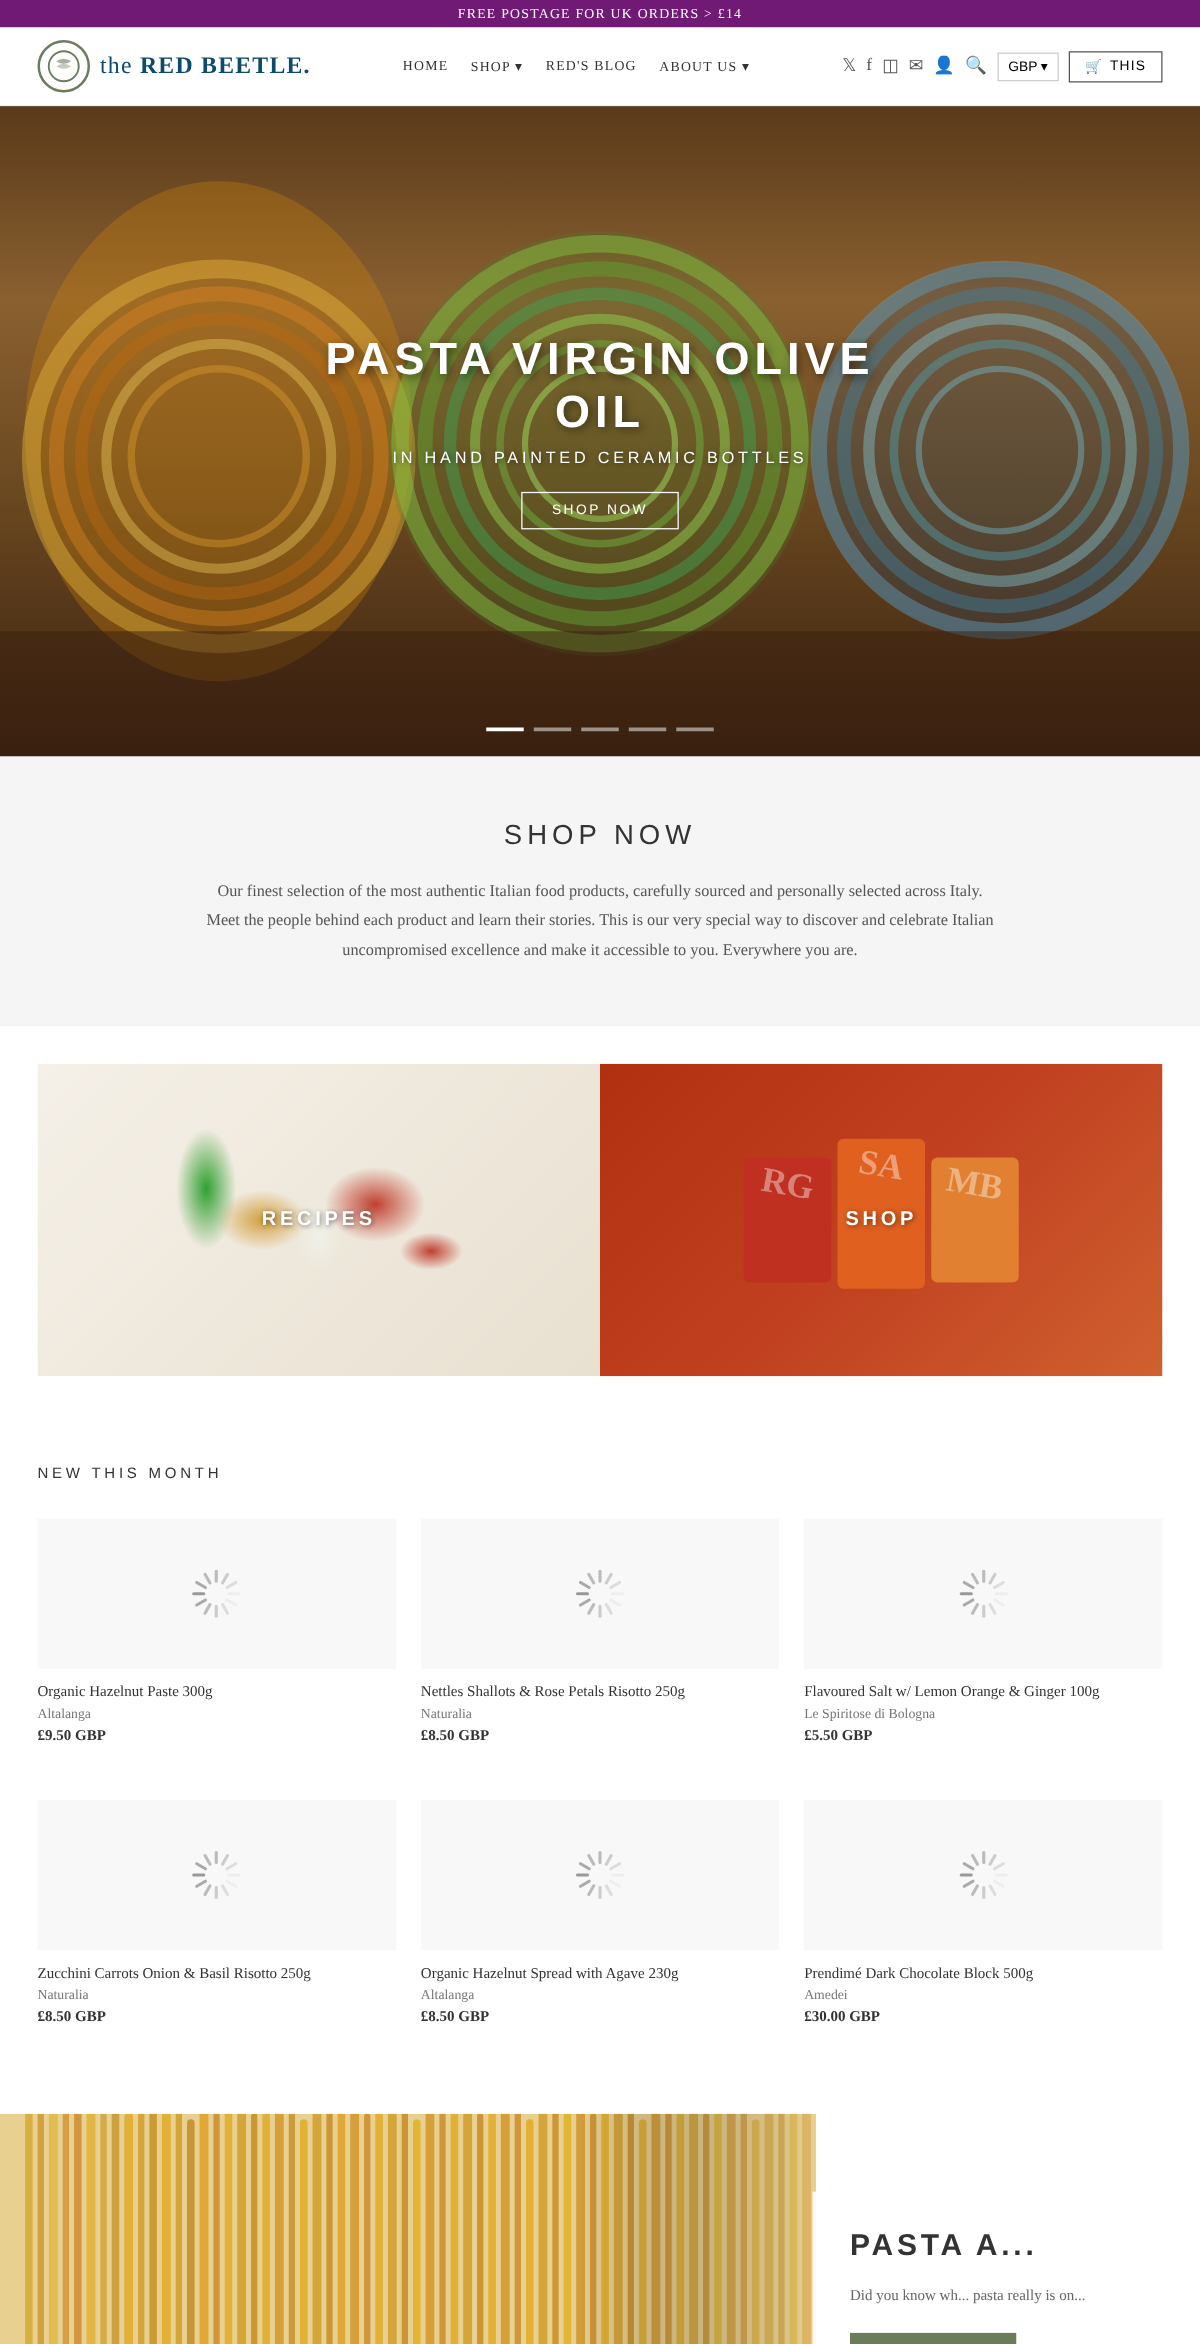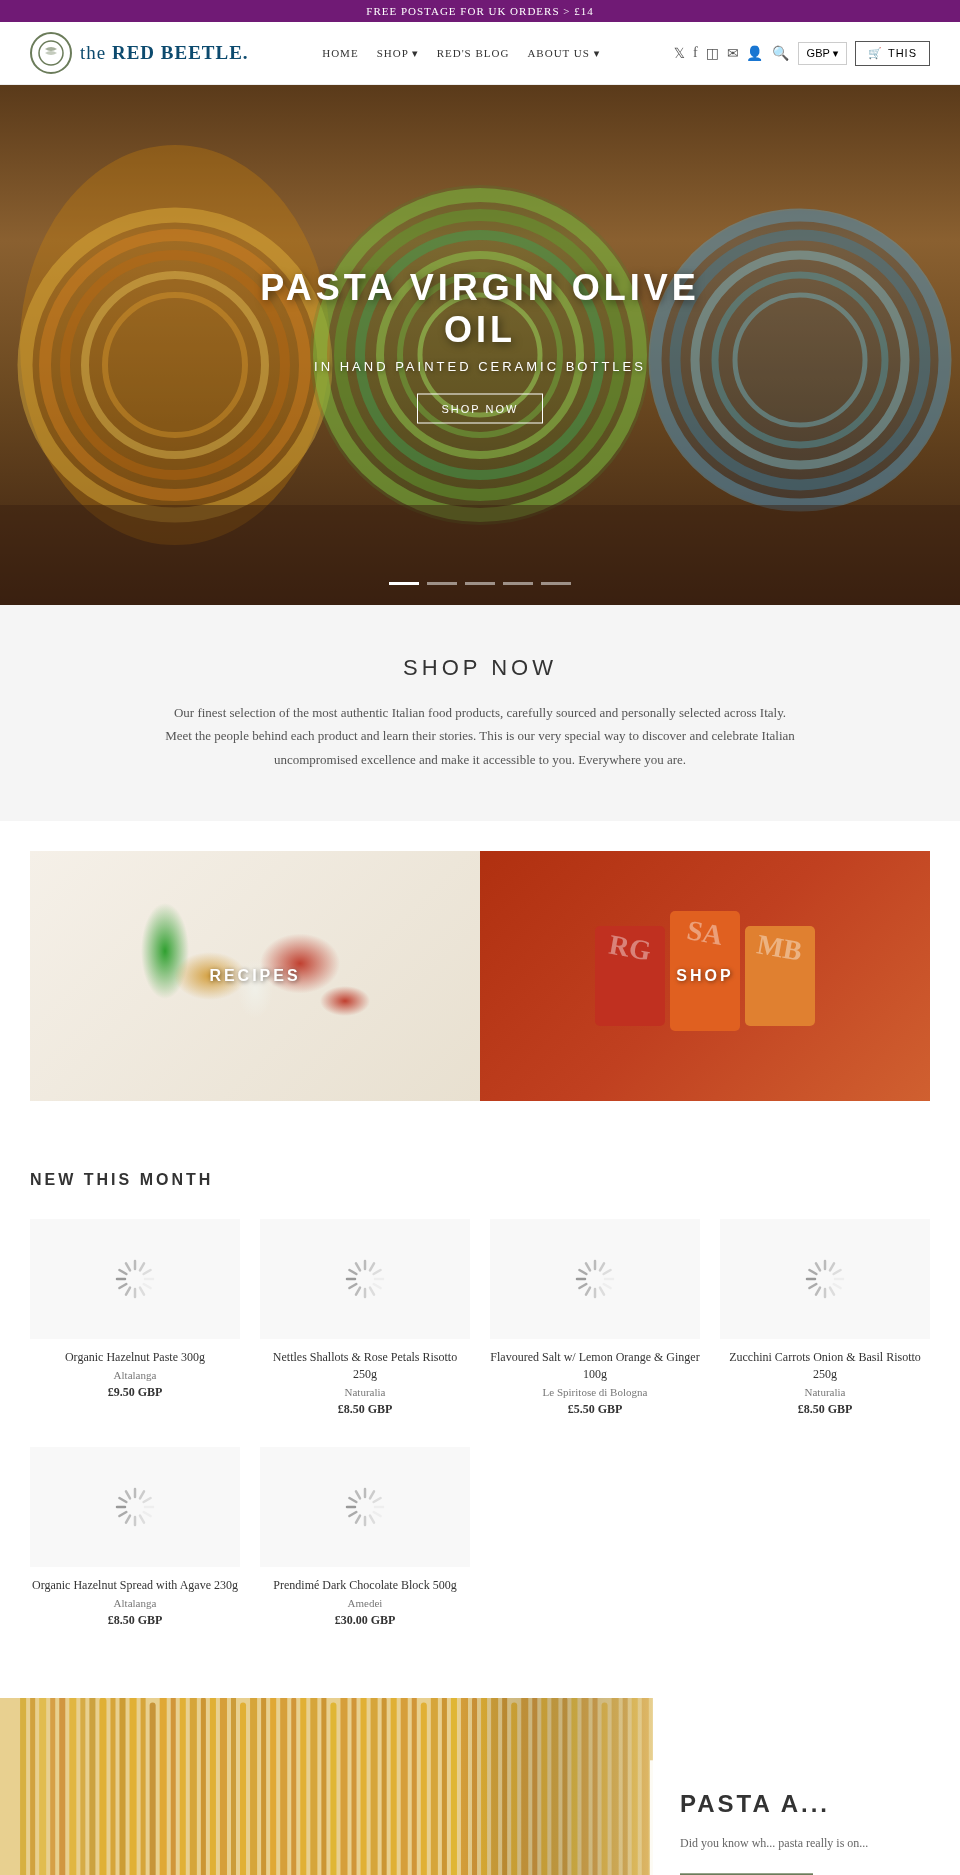--- a/index.html
+++ b/index.html
@@ -247,31 +247,30 @@
       font-family: 'Arial', sans-serif;
       text-shadow: 1px 1px 4px rgba(0,0,0,0.5);
       font-weight: bold;
     }
 
     
     .new-this-month {
       padding: 40px 30px;
     }
     .new-title {
-      font-size: 16px;
+      font-size: 12px;
       letter-spacing: 3px;
       font-family: 'Arial', sans-serif;
-      font-weight: bold;
+      font-weight: normal;
       margin-bottom: 30px;
     }
     .products-grid {
       display: grid;
-      grid-template-columns: repeat(4, 1fr);
-      gap: 30px 20px;
-      text-align: center;
+      grid-template-columns: repeat(3, 1fr);
+      gap: 44px 20px;
     }
     .product-item {
       cursor: pointer;
     }
     .product-image-placeholder {
       width: 100%;
       height: 120px;
       display: flex;
       align-items: center;
       justify-content: center;

